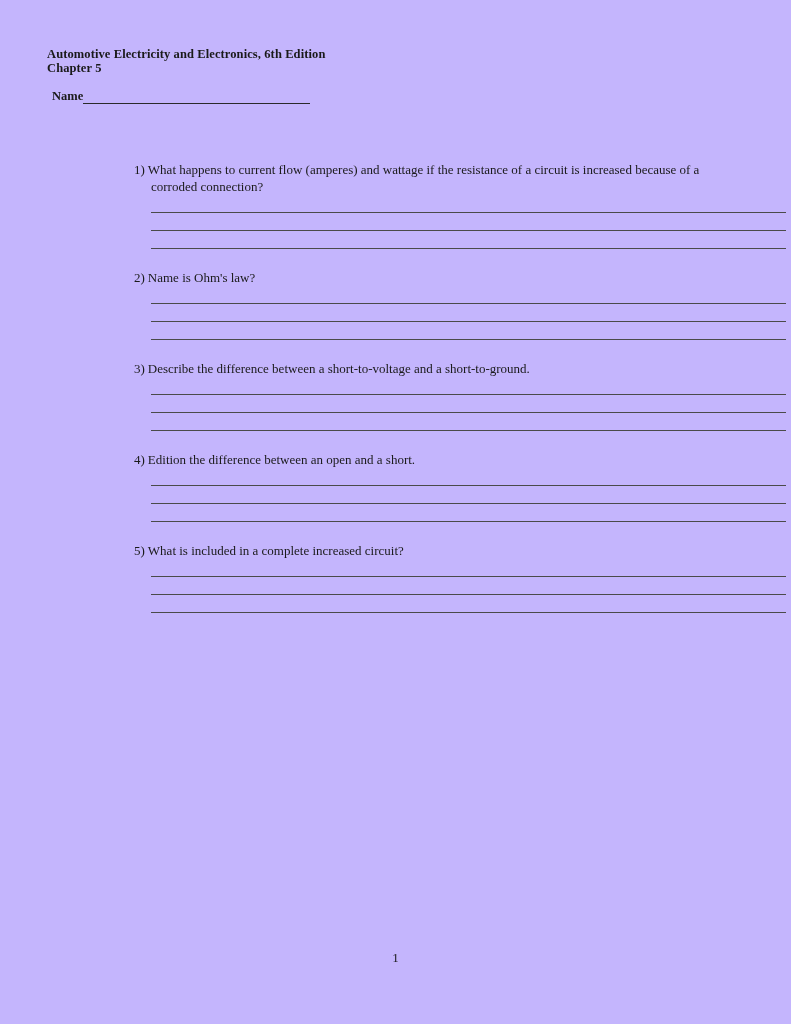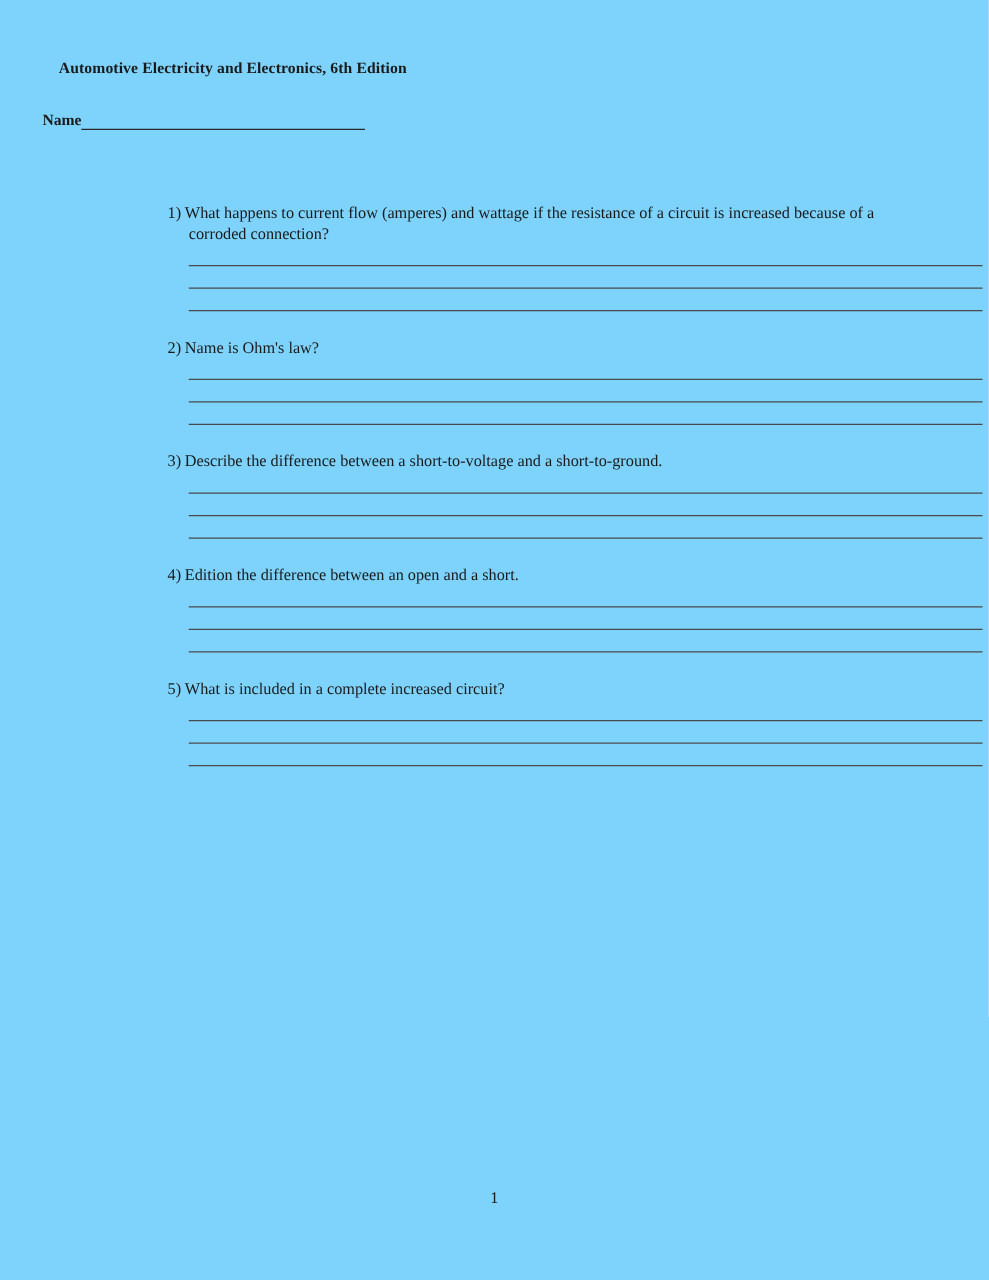--- a/index.html
+++ b/index.html
@@ -4,39 +4,39 @@
 <style>
   html, body {
     margin: 0;
     padding: 0;
     background: #e8e8e8;
   }
   .page {
     position: relative;
     width: 791px;
     height: 1024px;
-    background: #7dd3fc;
+    background: #c4b5fd;
     font-family: "Liberation Serif", "DejaVu Serif", serif;
     color: #1a1a1a;
     overflow: hidden;
     margin: 0 auto;
   }
   .header {
     position: absolute;
     top: 47px;
     left: 47px;
     font-size: 12.5px;
     font-weight: bold;
     line-height: 14px;
     letter-spacing: 0.1px;
   }
   .name-row {
     position: absolute;
     top: 88px;
-    left: 34px;
+    left: 52px;
     font-size: 12.5px;
     font-weight: bold;
     line-height: 16px;
     white-space: nowrap;
   }
   .name-underline {
     display: inline-block;
     width: 227px;
     height: 14px;
     border-bottom: 1.4px solid #2a2a2a;
@@ -81,20 +81,21 @@
     line-height: 16px;
   }
 </style>
 </head>
 <body>
 
 <div class="page">
 
   <div class="header">
     <div>Automotive Electricity and Electronics, 6th Edition</div>
+    <div>Chapter 5</div>
   </div>
 
   <div class="name-row"><span>Name</span><span class="name-underline"></span></div>
 
 
   <div class="questions">
 
     <div class="question">
       <div class="q-text"><span class="q-num">1)</span><span>What happens to current flow (amperes) and wattage if the resistance of a circuit is increased because of a corroded connection?</span></div>
       <div class="answer-lines">

